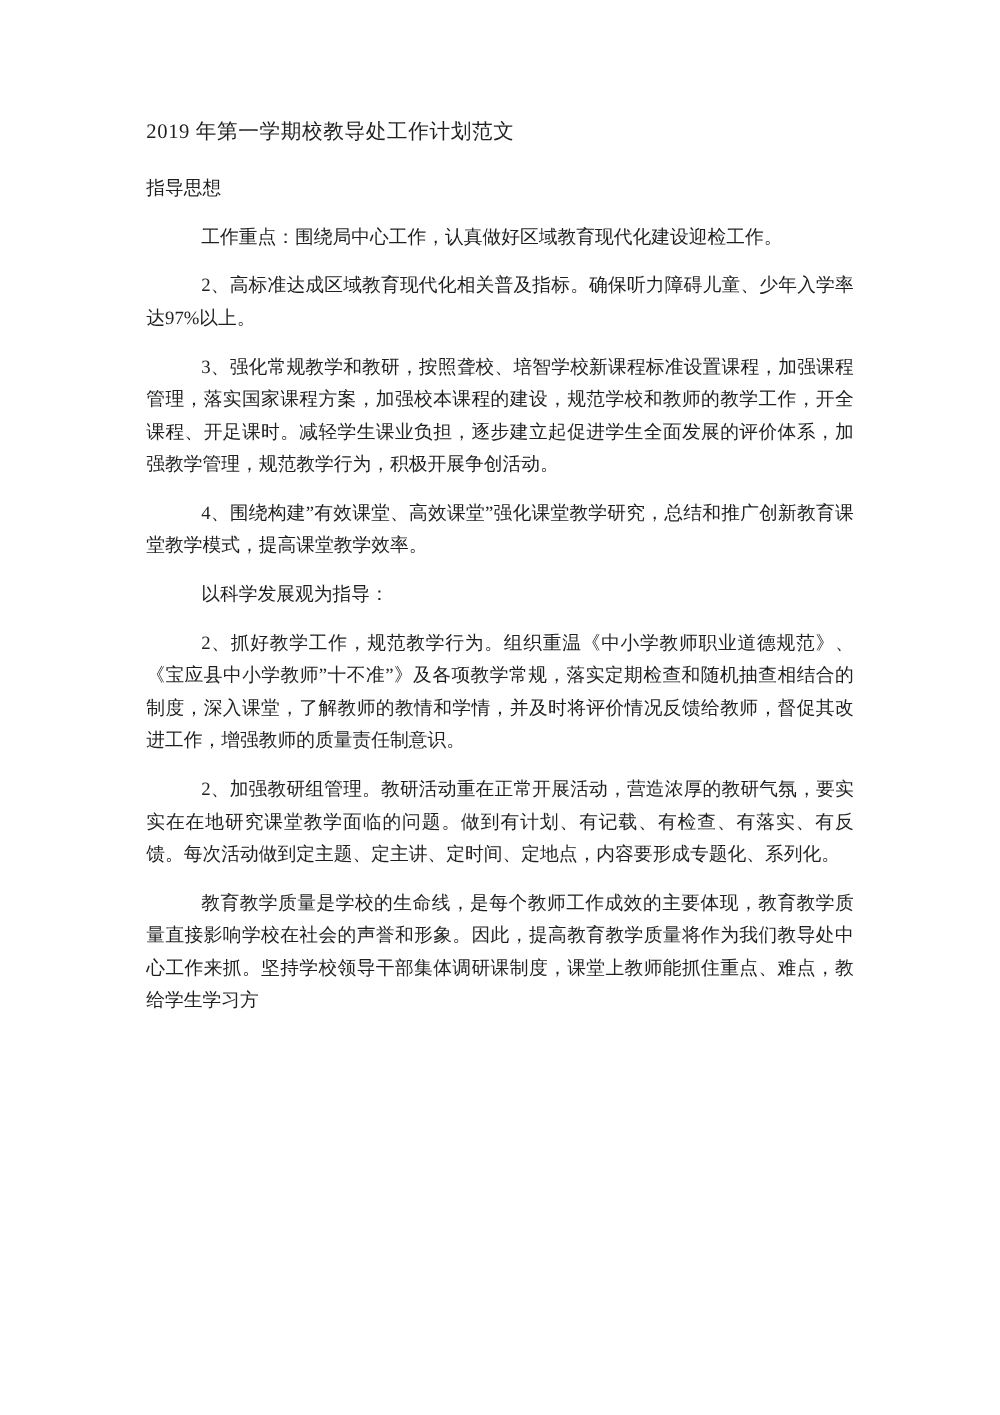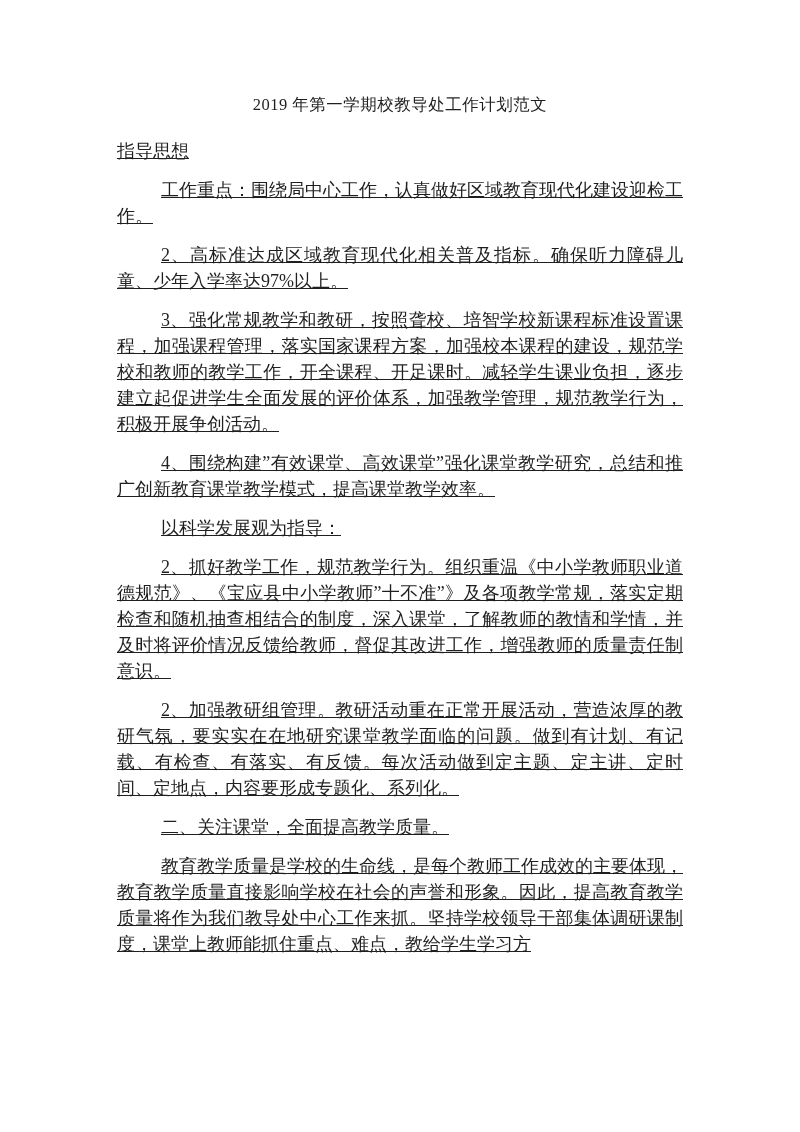--- a/index.html
+++ b/index.html
@@ -17,48 +17,46 @@
   .page {
     box-sizing: border-box;
     width: 800px;
     height: 1132px;
     padding: 92px 117px 0 117px;
     background: #ffffff;
   }
   .doc-title {
     font-size: 16.5px;
     font-weight: normal;
-    text-align: center;
+    text-align: left;
     margin: 0 0 20px 0;
     line-height: 26px;
     letter-spacing: 0.5px;
   }
   .paragraphs p {
-    font-size: 18px;
+    font-size: 15px;
     line-height: 26px;
     margin: 0 0 13px 0;
     text-align: justify;
     text-justify: inter-ideograph;
     word-break: break-all;
-    text-decoration: underline;
   }
   .paragraphs p.indent {
     text-indent: 44px;
   }
 </style>
 </head>
 <body>
 
 <div class="page">
   <h1 class="doc-title">2019 年第一学期校教导处工作计划范文</h1>
   <div class="paragraphs">
       <p class="">指导思想</p>
       <p class="indent">工作重点：围绕局中心工作，认真做好区域教育现代化建设迎检工作。</p>
       <p class="indent">2、高标准达成区域教育现代化相关普及指标。确保听力障碍儿童、少年入学率达97%以上。</p>
       <p class="indent">3、强化常规教学和教研，按照聋校、培智学校新课程标准设置课程，加强课程管理，落实国家课程方案，加强校本课程的建设，规范学校和教师的教学工作，开全课程、开足课时。减轻学生课业负担，逐步建立起促进学生全面发展的评价体系，加强教学管理，规范教学行为，积极开展争创活动。</p>
       <p class="indent">4、围绕构建”有效课堂、高效课堂”强化课堂教学研究，总结和推广创新教育课堂教学模式，提高课堂教学效率。</p>
       <p class="indent">以科学发展观为指导：</p>
       <p class="indent">2、抓好教学工作，规范教学行为。组织重温《中小学教师职业道德规范》、《宝应县中小学教师”十不准”》及各项教学常规，落实定期检查和随机抽查相结合的制度，深入课堂，了解教师的教情和学情，并及时将评价情况反馈给教师，督促其改进工作，增强教师的质量责任制意识。</p>
       <p class="indent">2、加强教研组管理。教研活动重在正常开展活动，营造浓厚的教研气氛，要实实在在地研究课堂教学面临的问题。做到有计划、有记载、有检查、有落实、有反馈。每次活动做到定主题、定主讲、定时间、定地点，内容要形成专题化、系列化。</p>
-      <p class="indent">二、关注课堂，全面提高教学质量。</p>
       <p class="indent">教育教学质量是学校的生命线，是每个教师工作成效的主要体现，教育教学质量直接影响学校在社会的声誉和形象。因此，提高教育教学质量将作为我们教导处中心工作来抓。坚持学校领导干部集体调研课制度，课堂上教师能抓住重点、难点，教给学生学习方</p>
     </div>
 </div>
 
 </body></html>

